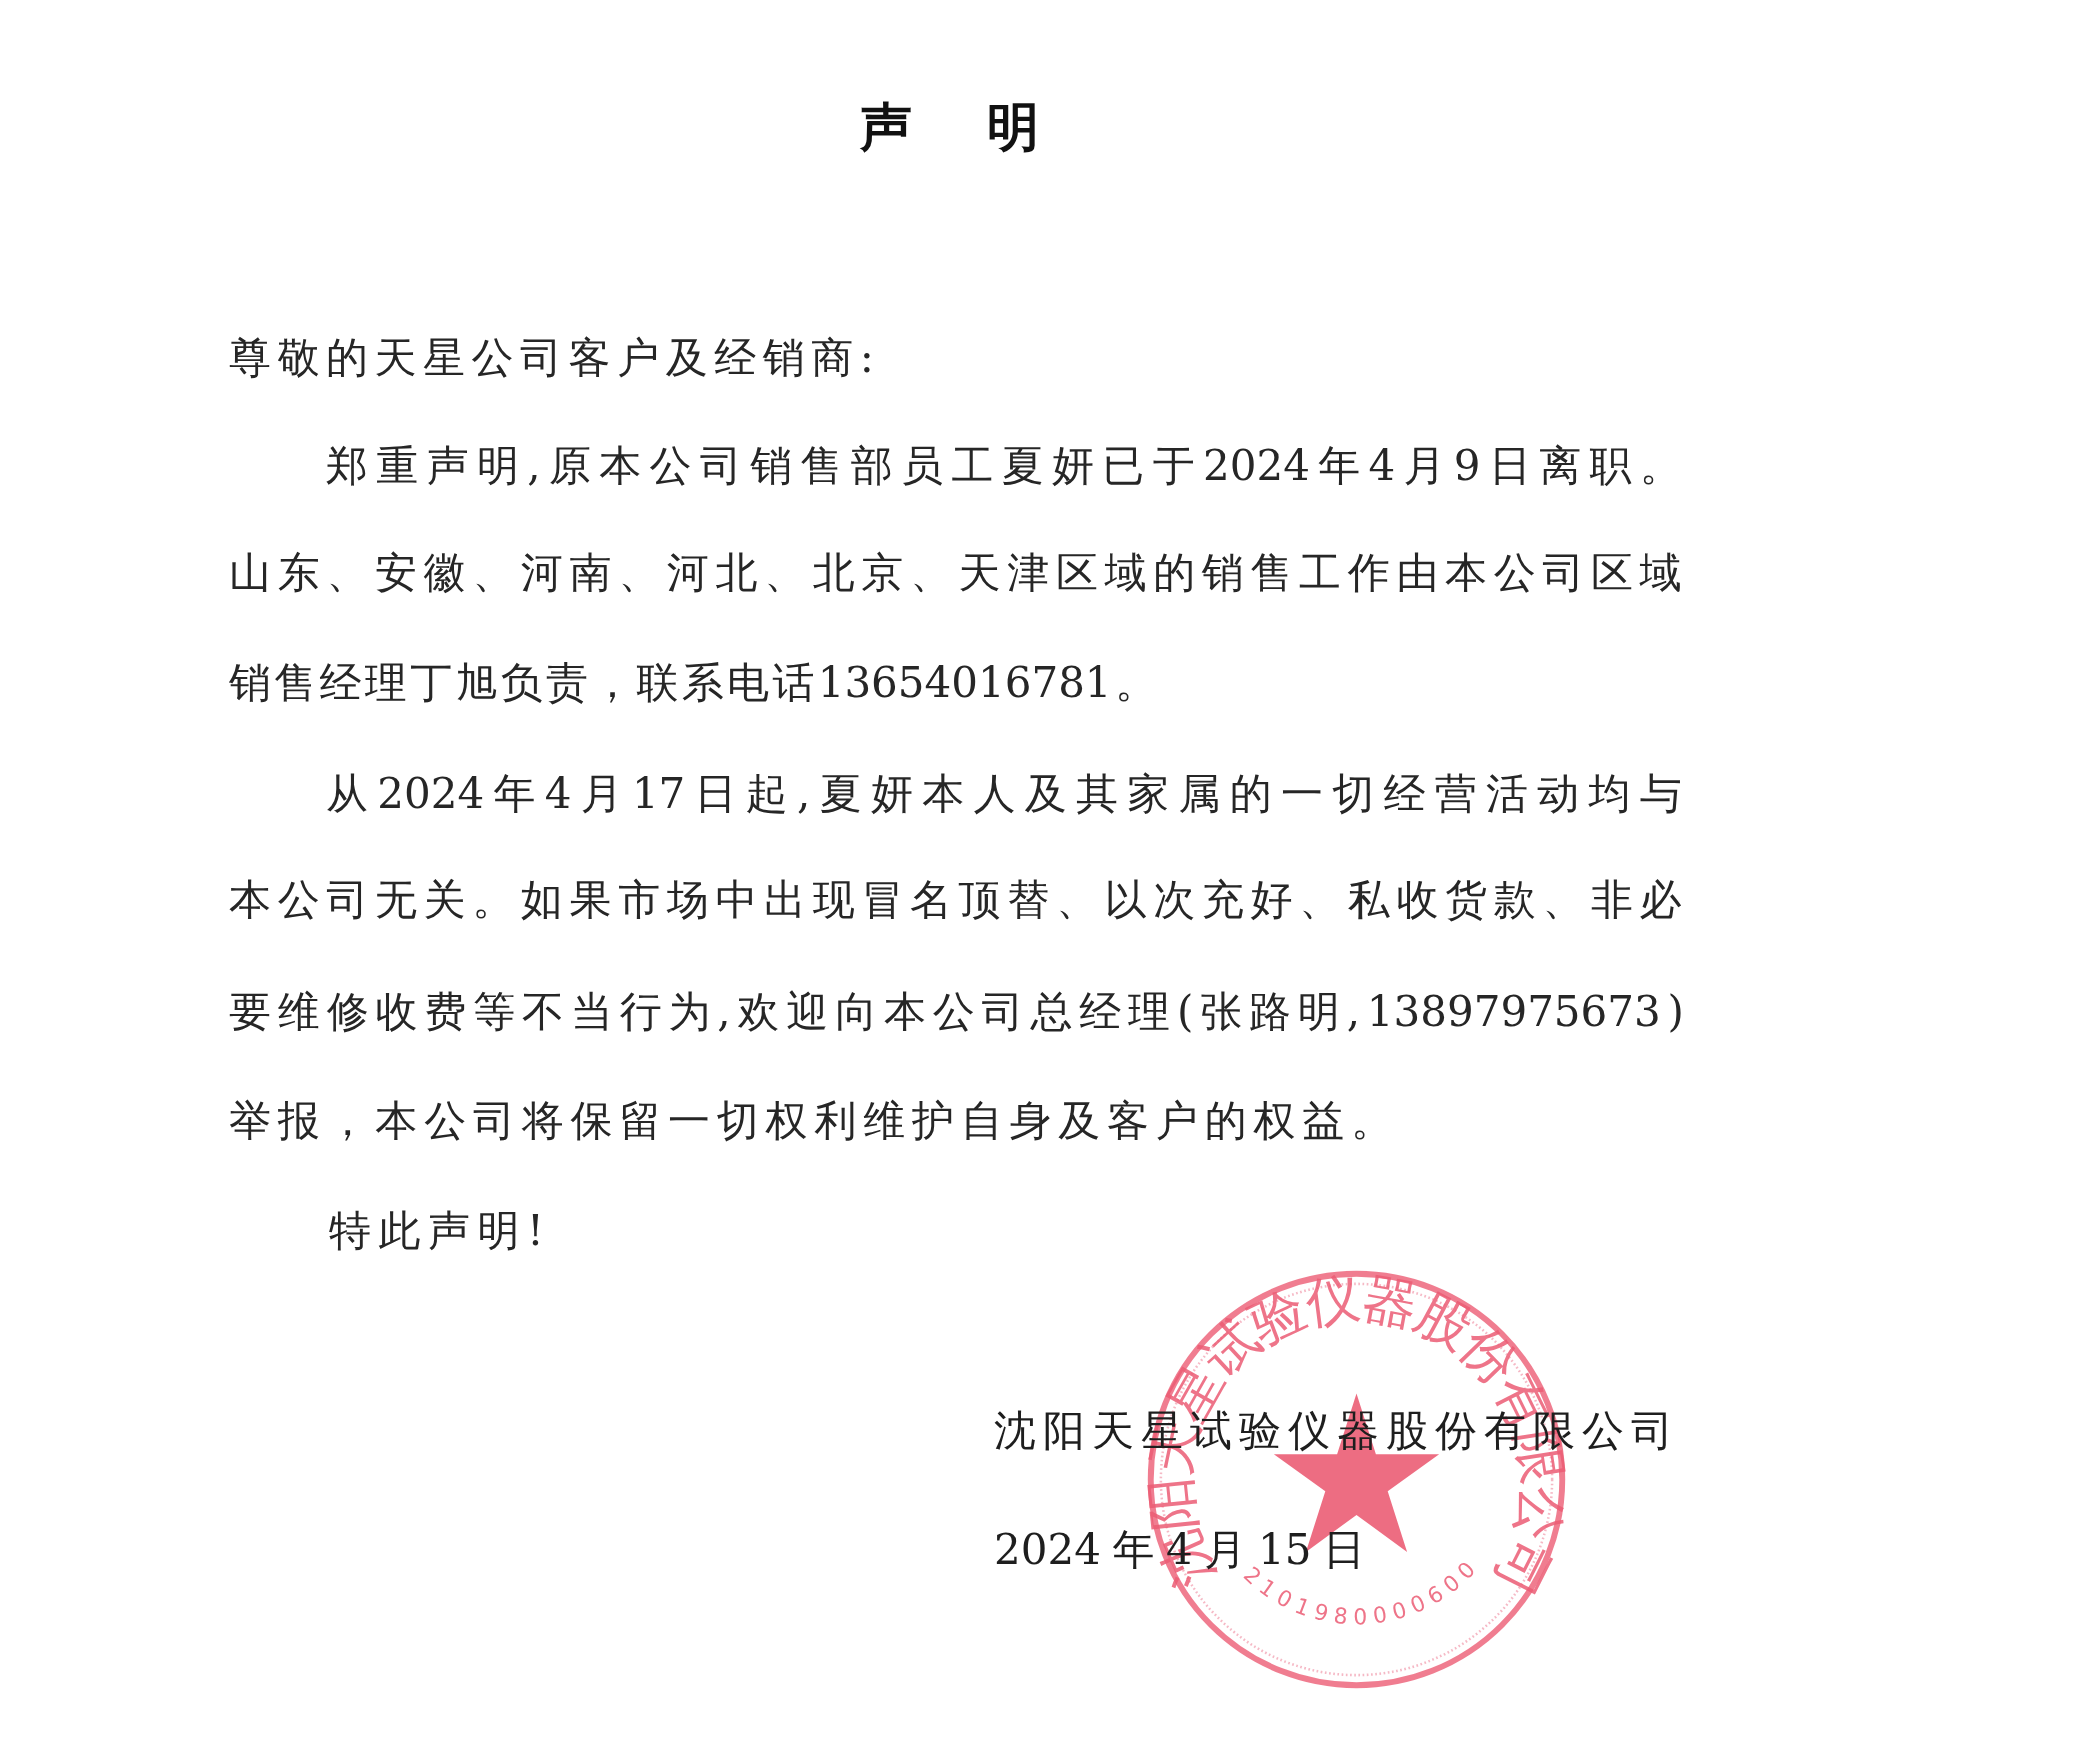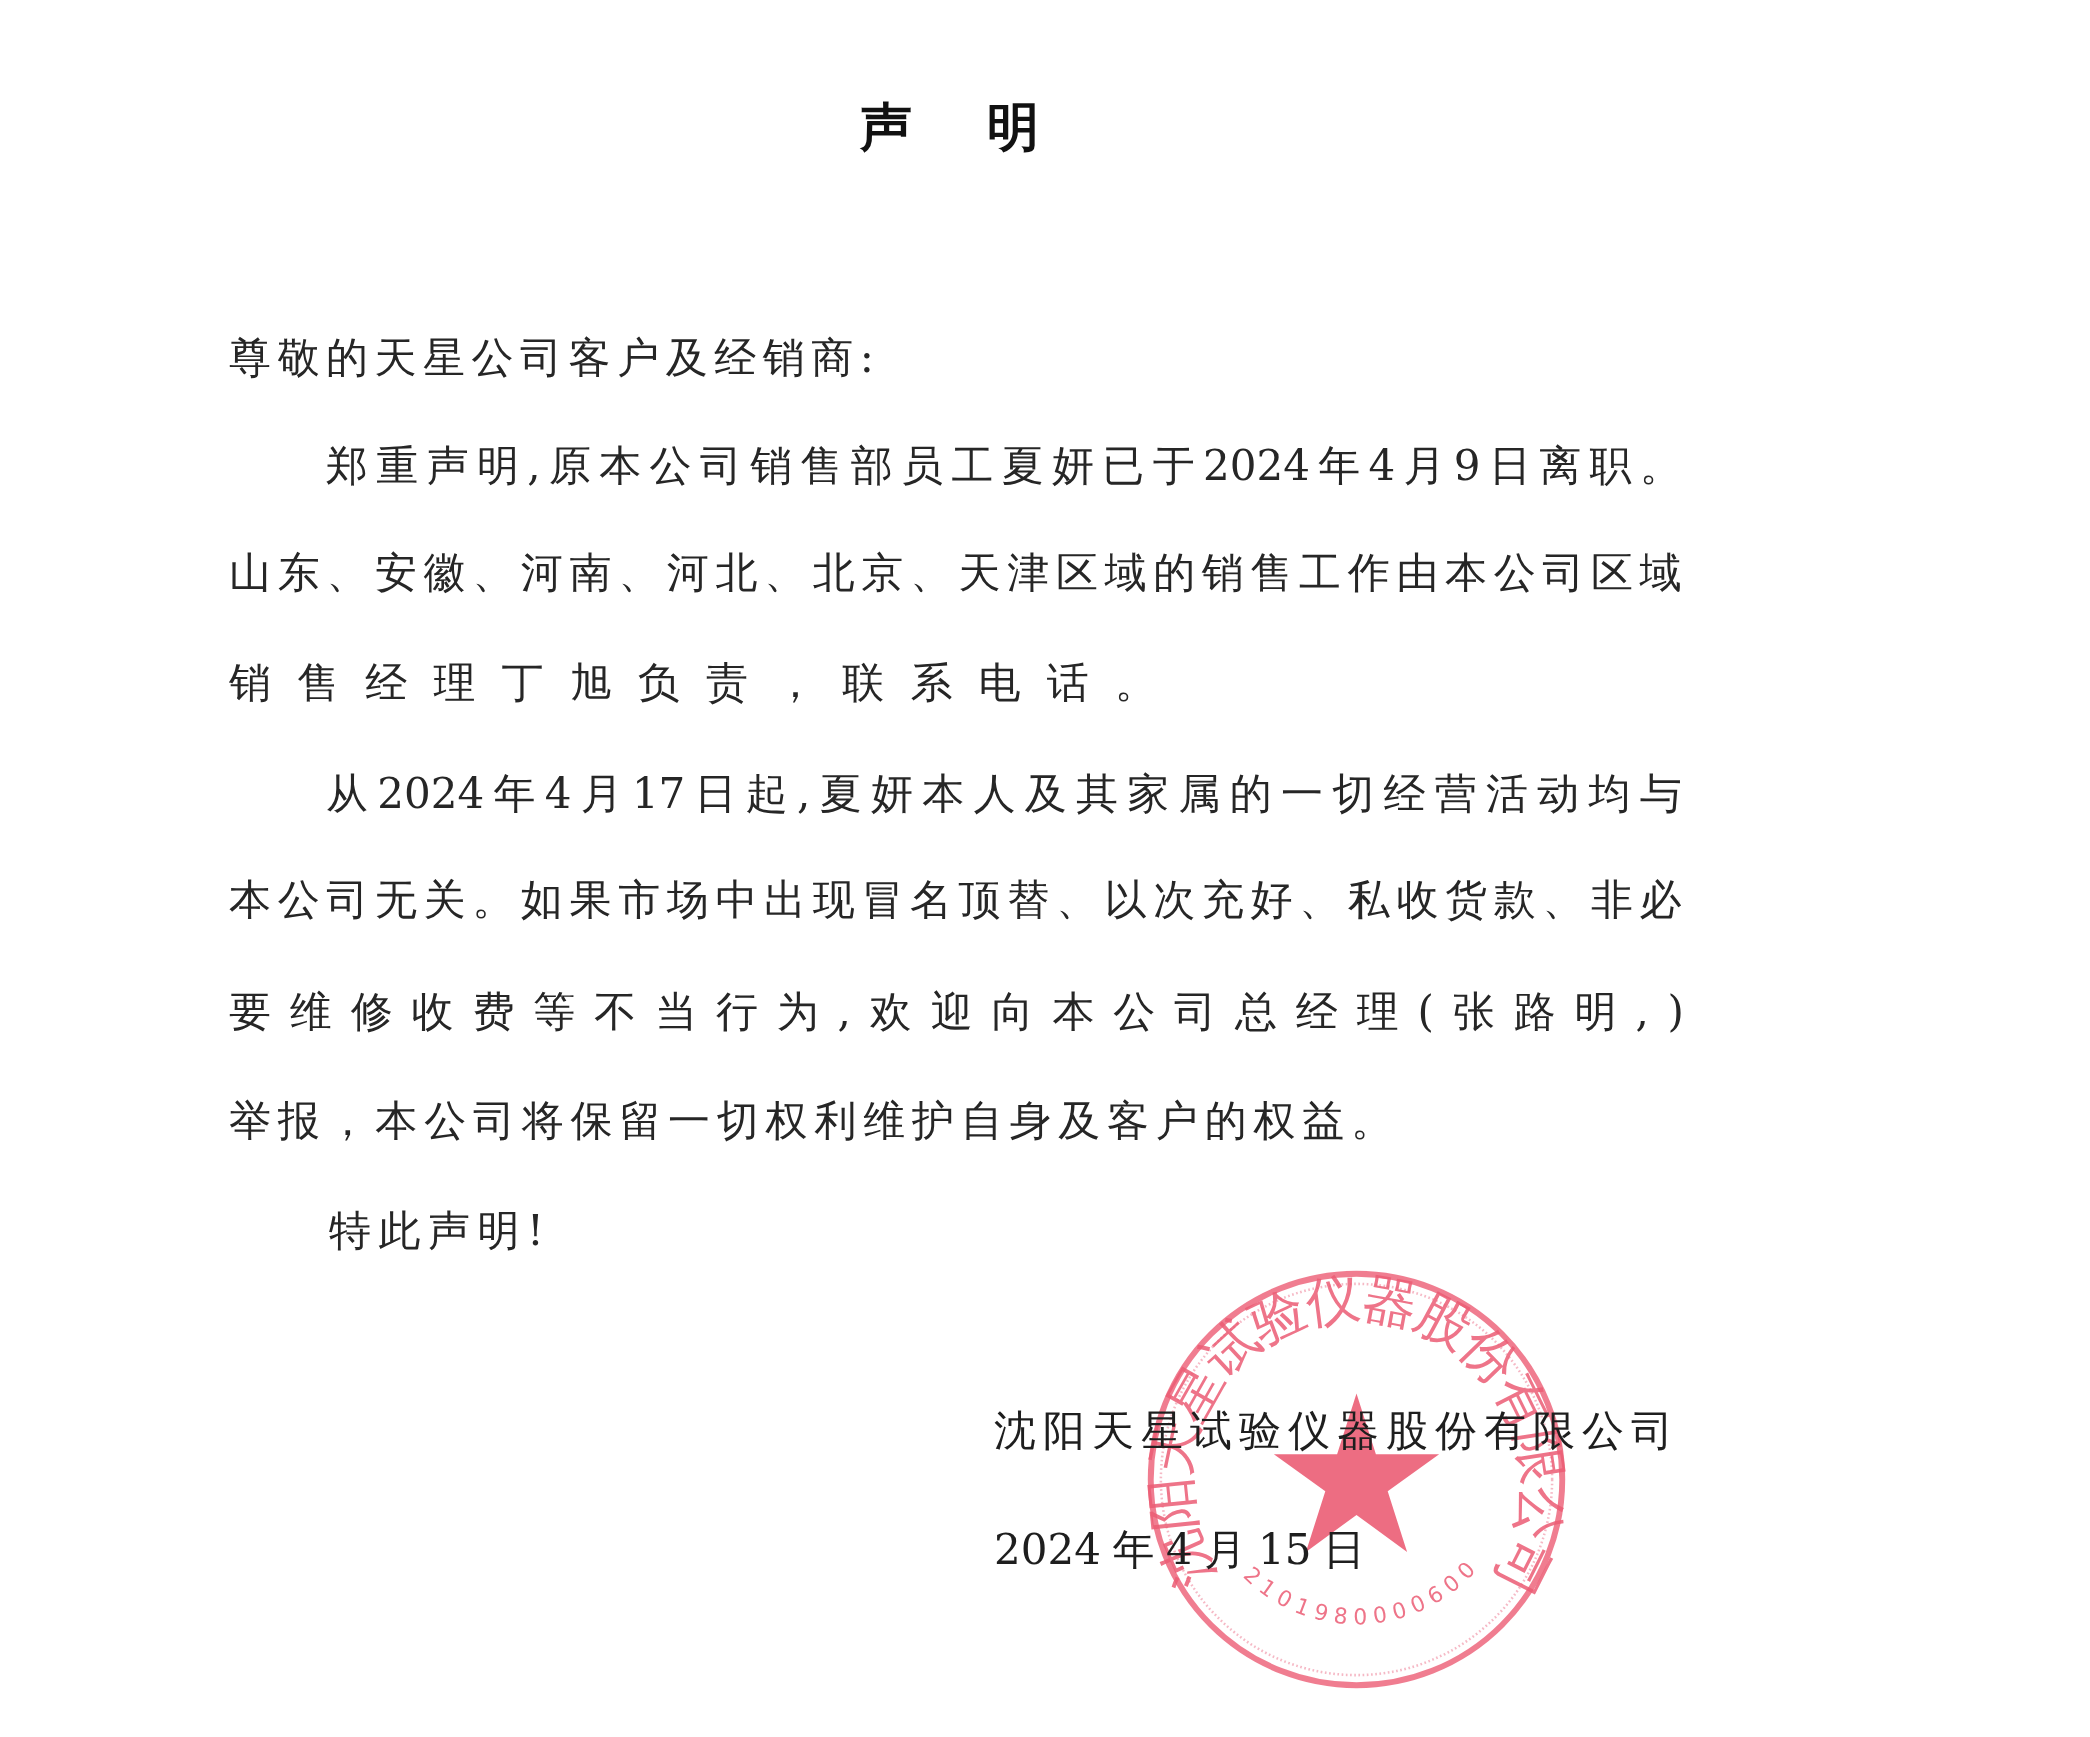--- a/index.html
+++ b/index.html
@@ -167,20 +167,21 @@
       <span class="ch">理</span>
       <span class="ch">丁</span>
       <span class="ch">旭</span>
       <span class="ch">负</span>
       <span class="ch">责</span>
       <span class="ch">，</span>
       <span class="ch">联</span>
       <span class="ch">系</span>
       <span class="ch">电</span>
       <span class="ch">话</span>
+      <span class="ch">13654016781</span>
       <span class="ch">。</span>
     </div>
 
   <div class="line" id="l4" style="left:326px; top:767px; width:1356px;">
       <span class="ch">从</span>
       <span class="ch">2024</span>
       <span class="ch">年</span>
       <span class="ch">4</span>
       <span class="ch">月</span>
       <span class="ch">17</span>
@@ -256,20 +257,21 @@
       <span class="ch">公</span>
       <span class="ch">司</span>
       <span class="ch">总</span>
       <span class="ch">经</span>
       <span class="ch">理</span>
       <span class="ch">(</span>
       <span class="ch">张</span>
       <span class="ch">路</span>
       <span class="ch">明</span>
       <span class="ch">,</span>
+      <span class="ch">13897975673</span>
       <span class="ch">)</span>
     </div>
   <div class="line" id="l7" style="left:229px; top:1094px; width:1164px;">
       <span class="ch">举</span>
       <span class="ch">报</span>
       <span class="ch">，</span>
       <span class="ch">本</span>
       <span class="ch">公</span>
       <span class="ch">司</span>
       <span class="ch">将</span>

